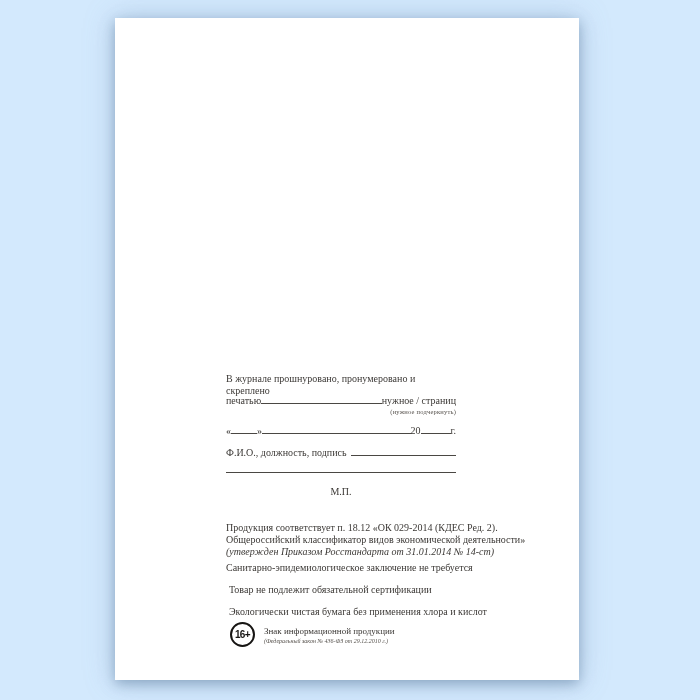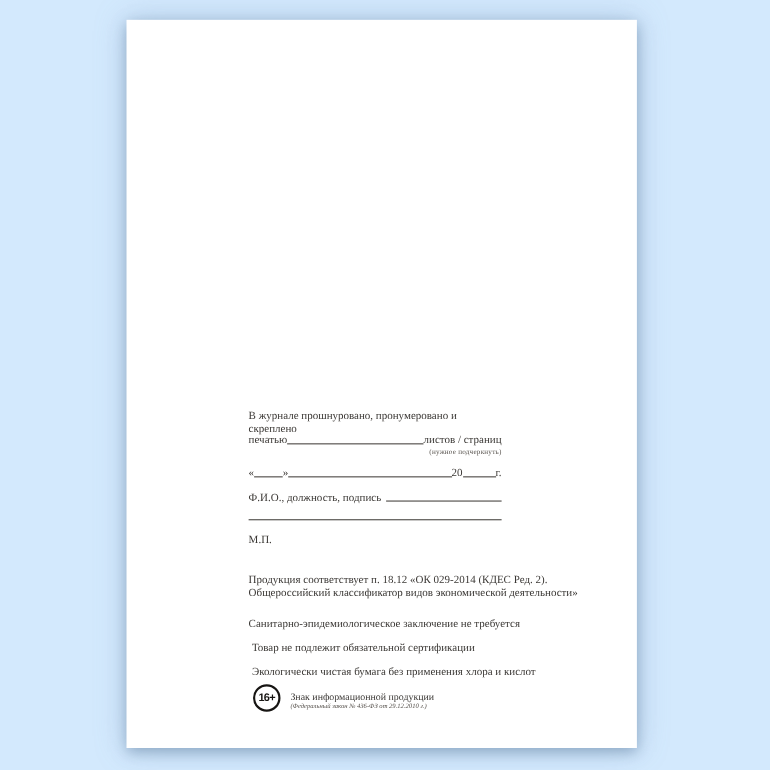--- a/index.html
+++ b/index.html
@@ -36,25 +36,25 @@
   }
   .grow { flex: 1 1 auto; }
   .w26 { width: 26px; }
   .w30 { width: 30px; }
   .small-note {
     font-size: 6.5px;
     color: #55504b;
     text-align: right;
     letter-spacing: 0.2px;
   }
-  .right { text-align: left; }
+  .right { text-align: center; }
   .italic { font-style: italic; }
   .indent3 { padding-left: 3px; }
   .fullline { width: 100%; }
-  .age-row { display: flex; align-items: flex-end; gap: 9px; }
+  .age-row { display: flex; align-items: center; gap: 9px; }
   .badge-16 {
     box-sizing: border-box;
     width: 25px; height: 25px;
     border: 2.5px solid #171513;
     border-radius: 50%;
     display: flex; align-items: center; justify-content: center;
     font-family: "Liberation Sans", "DejaVu Sans", sans-serif;
     font-weight: bold;
     font-size: 10px;
     letter-spacing: -0.6px;
@@ -69,21 +69,21 @@
 </head>
 <body>
 
 <div class="page">
 
   <div class="blk fs-main" style="top:355px;">В журнале прошнуровано, пронумеровано и скреплено</div>
 
   <div class="blk fs-main row" style="top:377px;">
     <span>печатью</span>
     <div class="fill grow"></div>
-    <span>листов / страниц</span>
+    <span>нужное / страниц</span>
   </div>
 
   <div class="blk small-note" style="top:390px;">(нужное подчеркнуть)</div>
 
   <div class="blk fs-main row" style="top:407px;">
     <span>«</span>
     <div class="fill w26"></div>
     <span>»</span>
     <div class="fill grow"></div>
     <span>20</span>
@@ -97,20 +97,21 @@
   </div>
 
   <div class="blk" style="top:452px;">
     <div class="fill fullline"></div>
   </div>
 
   <div class="blk fs-main right" style="top:468px;">М.П.</div>
 
   <div class="blk fs-comp" style="top:504px;">Продукция соответствует п. 18.12 «ОК 029-2014 (КДЕС Ред. 2).</div>
   <div class="blk fs-comp" style="top:516px;">Общероссийский классификатор видов экономической деятельности»</div>
+  <div class="blk fs-comp italic" style="top:528px;">(утвержден Приказом Росстандарта от 31.01.2014 № 14-ст)</div>
 
   <div class="blk fs-note" style="top:544px;">Санитарно-эпидемиологическое заключение не требуется</div>
   <div class="blk fs-note indent3" style="top:566px;">Товар не подлежит обязательной сертификации</div>
   <div class="blk fs-note indent3" style="top:588px;">Экологически чистая бумага без применения хлора и кислот</div>
 
   <div class="blk age-row" style="top:604px;">
     <div class="badge-16">16+</div>
     <div class="age-text">
       <div class="age-title">Знак информационной продукции</div>
       <div class="age-sub">(Федеральный закон № 436-ФЗ от 29.12.2010 г.)</div>

